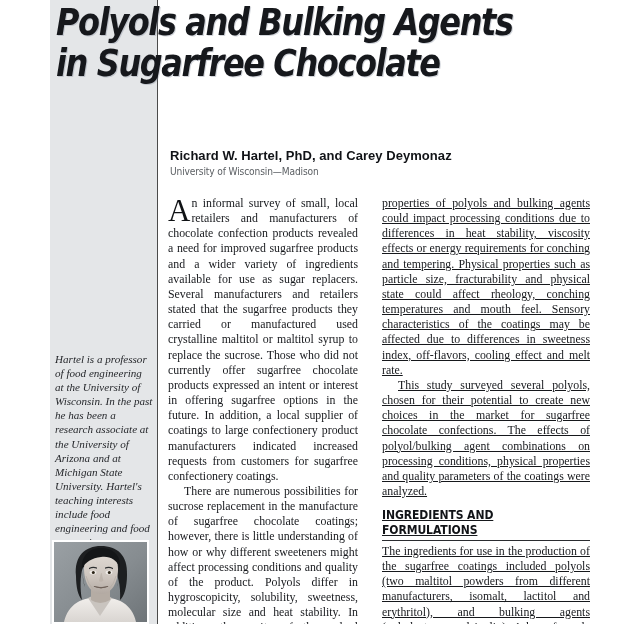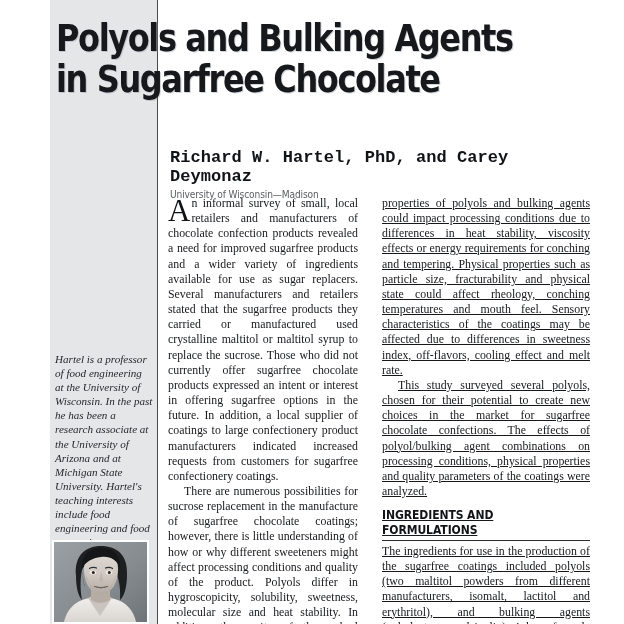--- a/index.html
+++ b/index.html
@@ -41,23 +41,24 @@
     width: 1px;
     height: 624px;
     background: #4a4a4a;
     z-index: 2;
   }
 
   
   .title-block {
     position: absolute;
     left: 56px;
-    top: 18px;
+    top: 2px;
     width: 560px;
     z-index: 3;
+    font-style: italic;
   }
   .title-line {
     font-family: "DejaVu Sans", "Liberation Sans", sans-serif;
     font-weight: bold;
     font-size: 37px;
     line-height: 41px;
     letter-spacing: -1.6px;
     color: #16181c;
     white-space: nowrap;
     transform: scaleX(0.865);
@@ -67,23 +68,23 @@
 
   
   .author-block {
     position: absolute;
     left: 170px;
     top: 148px;
     width: 420px;
     z-index: 3;
   }
   .author-name {
-    font-family: Liberation Mono, monospace;
+    font-family: Liberation Sans, sans-serif;
     font-weight: bold;
-    font-size: 17px;
+    font-size: 13px;
     color: #111317;
     letter-spacing: 0.05px;
   }
   .author-affil {
     font-family: "DejaVu Sans", "Liberation Sans", sans-serif;
     font-size: 9.6px;
     color: #5b5f63;
     margin-top: 3px;
     letter-spacing: -0.15px;
     transform: scaleX(0.95);

